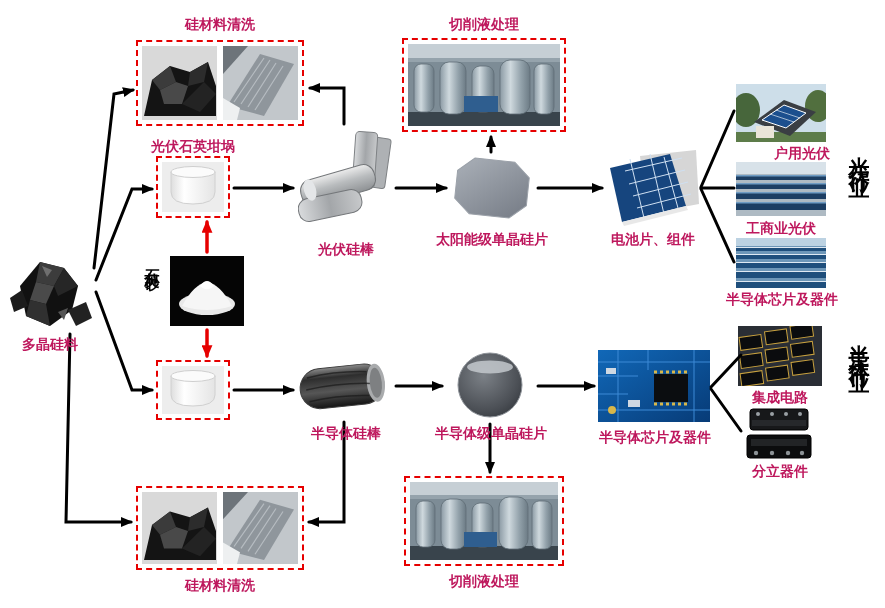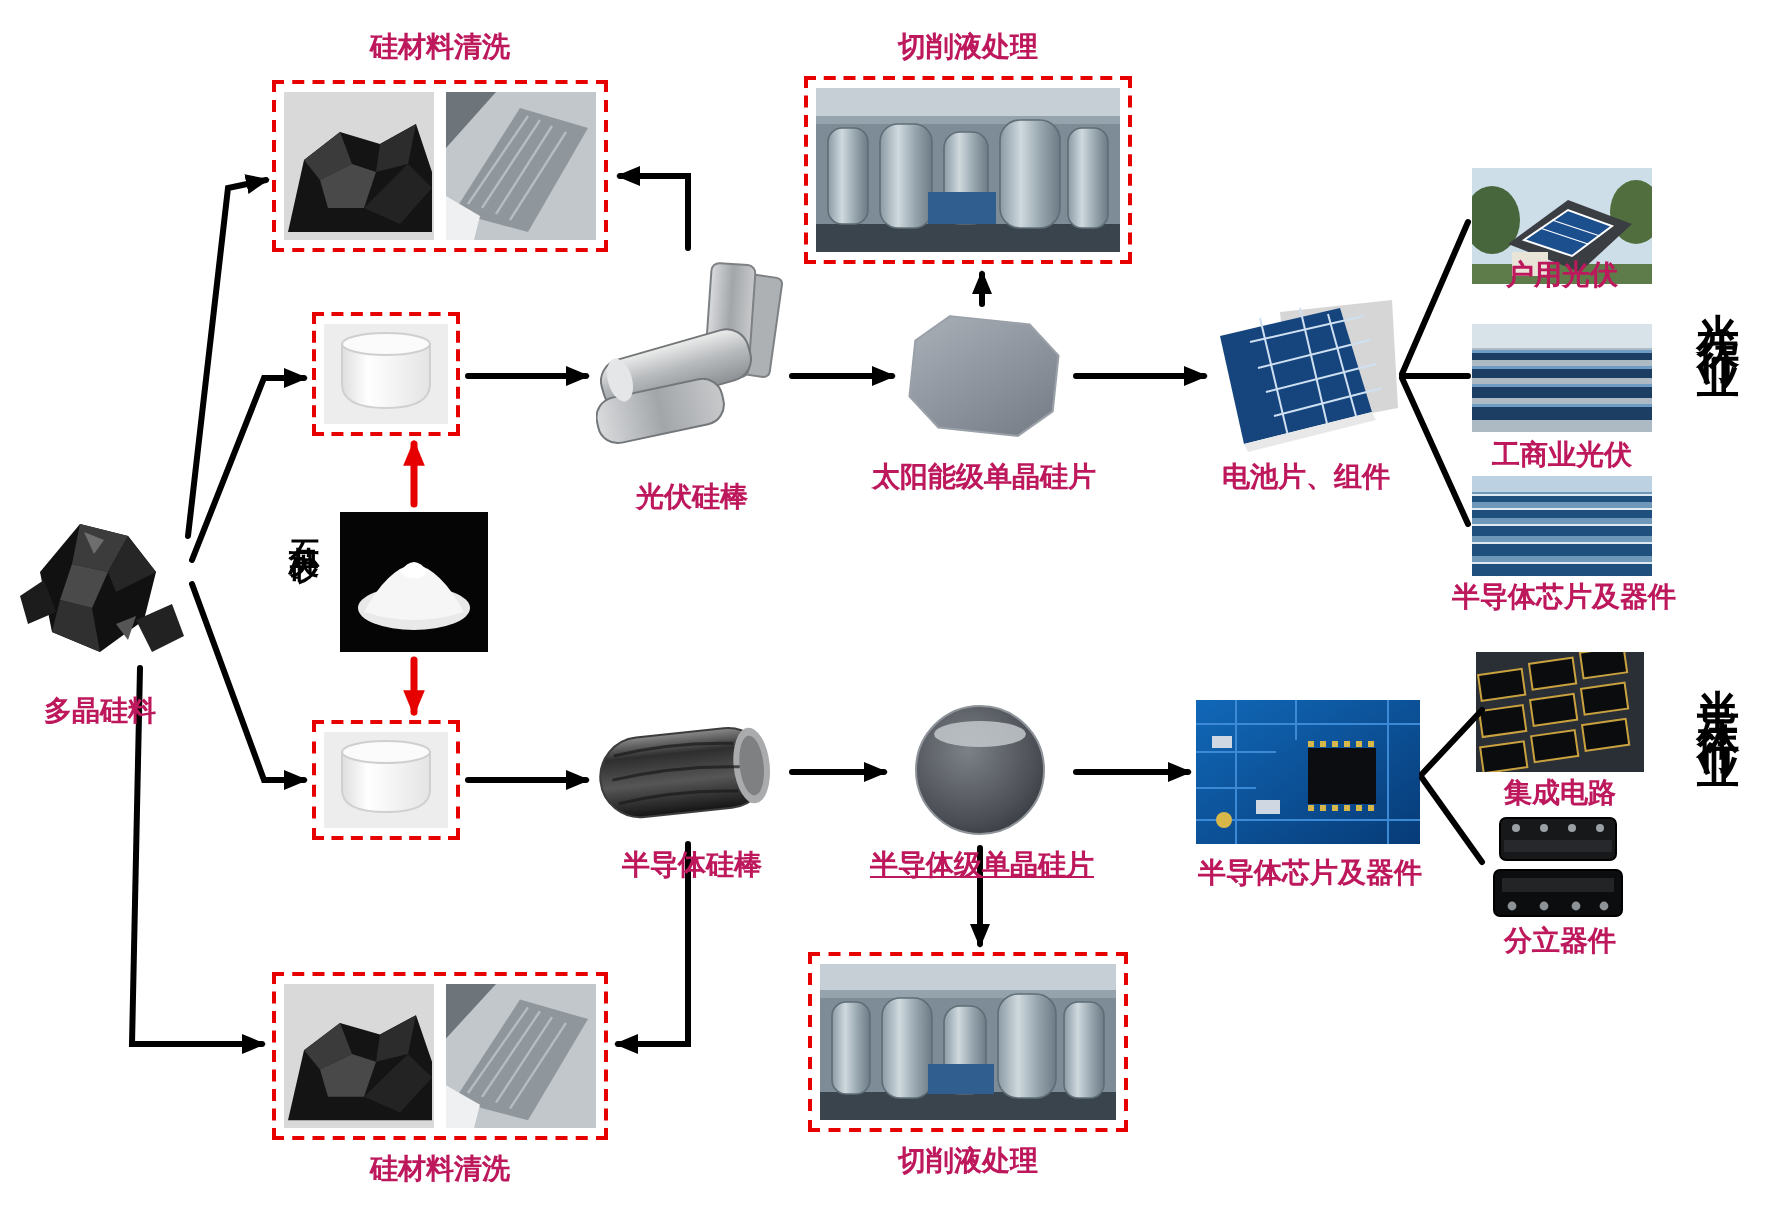--- a/index.html
+++ b/index.html
@@ -66,21 +66,21 @@
       <polygon points="34,10 58,16 48,34 30,30" fill="#3c3c3c"></polygon>
       <polygon points="58,16 72,34 52,44 48,34" fill="#262626"></polygon>
       <polygon points="30,30 48,34 40,52 24,48" fill="#4a4a4a"></polygon>
       <polygon points="20,64 44,74 40,52 24,48" fill="#303030"></polygon>
       <polygon points="4,46 16,38 22,54 8,60" fill="#1c1c1c"></polygon>
       <polygon points="62,58 80,50 86,66 70,74" fill="#222222"></polygon>
       <polygon points="36,14 46,18 41,25" fill="#6e6e6e"></polygon>
       <polygon points="52,60 62,56 58,68" fill="#555555"></polygon>
     </svg>
   </div>
-  <div class="lbl" style="left:2px;top:348px;width:96px;text-align:center;">多晶硅料</div>
+  <div class="lbl" style="left:2px;top:336px;width:96px;text-align:center;">多晶硅料</div>
 
   <div class="lbl" style="left:136px;top:16px;width:168px;">硅材料清洗</div>
   <div class="dashed" style="left:136px;top:40px;width:168px;height:86px;">
     <svg viewBox="0 0 156 74" preserveAspectRatio="none">
       <rect width="75" height="74" fill="#d9d9d9"></rect>
       <polygon points="2,70 10,34 28,20 48,26 66,16 74,40 74,70" fill="#141414"></polygon>
       <polygon points="10,34 28,20 34,36 18,44" fill="#3b3b3b"></polygon>
       <polygon points="48,26 66,16 62,36 46,40" fill="#2c2c2c"></polygon>
       <polygon points="18,44 34,36 46,40 40,58 22,58" fill="#494949"></polygon>
       <polygon points="40,58 62,36 74,48 58,66" fill="#232323"></polygon>
@@ -109,20 +109,21 @@
       <rect y="68" width="152" height="14" fill="#39444c"></rect>
       <rect x="6" y="20" width="20" height="48" rx="7" fill="url(#tk1)" stroke="#5f6d76" stroke-width="0.8"></rect>
       <rect x="32" y="18" width="26" height="52" rx="9" fill="url(#tk1)" stroke="#5f6d76" stroke-width="0.8"></rect>
       <rect x="64" y="22" width="22" height="46" rx="8" fill="url(#tk1)" stroke="#5f6d76" stroke-width="0.8"></rect>
       <rect x="92" y="16" width="30" height="54" rx="10" fill="url(#tk1)" stroke="#5f6d76" stroke-width="0.8"></rect>
       <rect x="126" y="20" width="20" height="50" rx="7" fill="url(#tk1)" stroke="#5f6d76" stroke-width="0.8"></rect>
       <rect x="56" y="52" width="34" height="16" fill="#2f5e8f"></rect>
     </svg>
   </div>
 
+  <div class="lbl" style="left:126px;top:138px;width:134px;">光伏石英坩埚</div>
   <div class="dashed" style="left:156px;top:156px;width:74px;height:62px;">
     <svg viewBox="0 0 62 50" preserveAspectRatio="none">
       <defs>
         <linearGradient id="cg1" x1="0" y1="0" x2="1" y2="0">
           <stop offset="0" stop-color="#dedede"></stop>
             <stop offset="0.3" stop-color="#ffffff"></stop>
             <stop offset="1" stop-color="#e4e4e4"></stop>
         </linearGradient>
       </defs>
       <rect width="62" height="50" fill="#ededed"></rect>
@@ -197,21 +198,21 @@
       <rect width="90" height="58" fill="#cddee9"></rect>
       <rect y="48" width="90" height="10" fill="#5d7c4a"></rect>
       <ellipse cx="10" cy="26" rx="14" ry="17" fill="#47663b"></ellipse>
       <ellipse cx="82" cy="22" rx="13" ry="16" fill="#516f3e"></ellipse>
       <polygon points="18,38 48,16 80,28 54,52" fill="#3a3e43"></polygon>
       <polygon points="26,36 48,21 70,29 50,44" fill="#1c4f8e" stroke="#ffffff" stroke-width="1"></polygon>
       <path d="M34,30 L58,38 M40,26 L64,34" stroke="#ffffff" stroke-width="0.6"></path>
       <rect x="20" y="42" width="18" height="12" fill="#e9e4d8"></rect>
     </svg>
   </div>
-  <div class="lbl" style="left:732px;top:130px;width:98px;">户用光伏</div>
+  <div class="lbl" style="left:732px;top:145px;width:98px;text-align:right;">户用光伏</div>
 
   <div class="img" style="left:736px;top:162px;width:90px;height:54px;">
     <svg viewBox="0 0 90 54">
       <rect width="90" height="54" fill="#d8e2e9"></rect>
       <rect y="12" width="90" height="42" fill="#aebac3"></rect>
       <g fill="#1c3e63">
         <rect y="13" width="90" height="5"></rect>
           <rect y="21" width="90" height="6"></rect>
         <rect y="30" width="90" height="7"></rect>
           <rect y="40" width="90" height="8"></rect>
@@ -292,21 +293,21 @@
           <stop offset="0" stop-color="#7c8187"></stop>
             <stop offset="0.7" stop-color="#4a4e54"></stop>
             <stop offset="1" stop-color="#2f3338"></stop>
         </radialGradient>
       </defs>
       <rect width="88" height="70" fill="#ffffff"></rect>
       <circle cx="44" cy="35" r="32" fill="url(#wg1)" stroke="#8f949a"></circle>
       <ellipse cx="44" cy="17" rx="23" ry="6.5" fill="#c3c8cd" opacity="0.85"></ellipse>
     </svg>
   </div>
-  <div class="lbl" style="left:426px;top:425px;width:130px;text-decoration:underline;">半导体级单晶硅片</div>
+  <div class="lbl" style="left:426px;top:425px;width:130px;">半导体级单晶硅片</div>
 
   <div class="img" style="left:598px;top:350px;width:112px;height:72px;">
     <svg viewBox="0 0 112 72">
       <defs>
         <linearGradient id="pcbg" x1="0" y1="0" x2="1" y2="1">
           <stop offset="0" stop-color="#1168b8"></stop>
             <stop offset="1" stop-color="#073b77"></stop>
         </linearGradient>
       </defs>
       <rect width="112" height="72" fill="url(#pcbg)"></rect>

